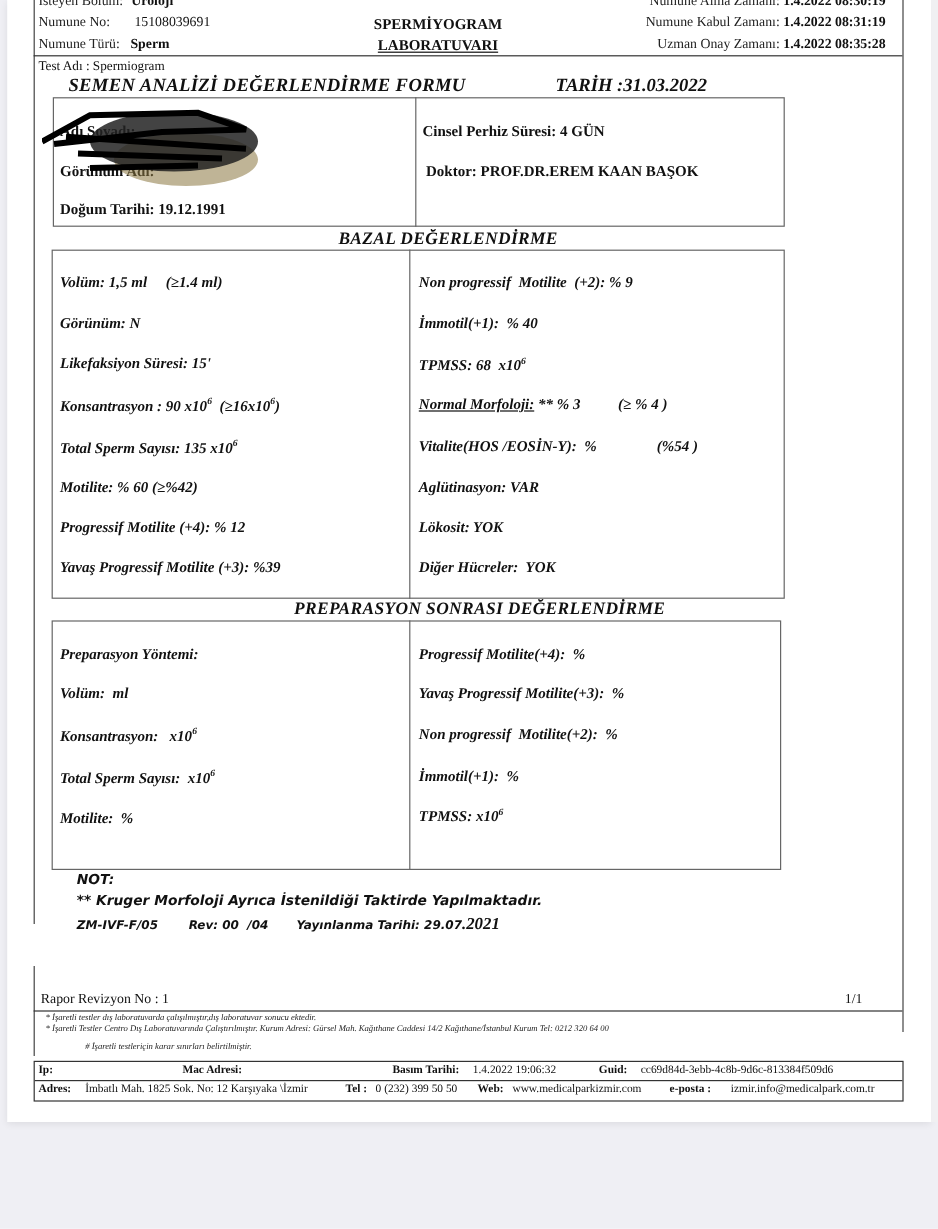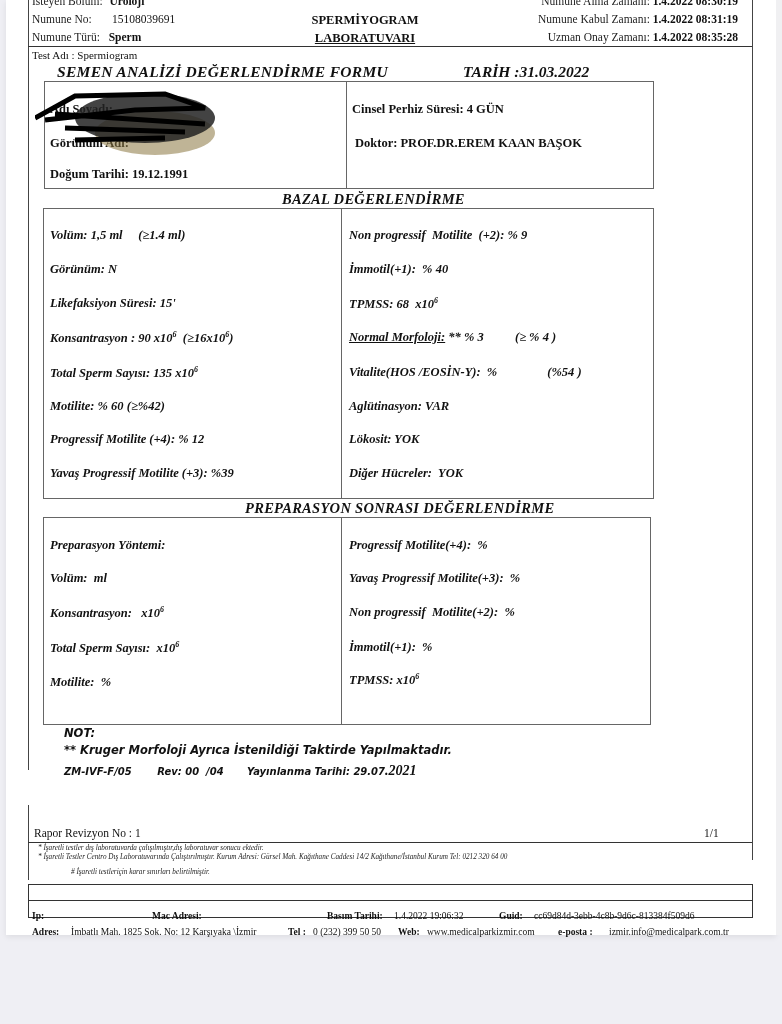--- a/index.html
+++ b/index.html
@@ -41,21 +41,21 @@
   .note .serifnum { font-family: "Liberation Serif", serif; font-size: 14px; }
 
   .rev-no { position: absolute; left: 34px; top: 827px; font-size: 11.5px; }
   .page-no { position: absolute; left: 704px; top: 827px; font-size: 11.5px; }
   .foot-line { position: absolute; left: 28px; width: 724px; height: 1px; background: #333; }
   .foot-note { position: absolute; left: 38px; font-size: 7.2px; white-space: nowrap; color: #222; font-style: italic; }
 
   .info-table { position: absolute; left: 28px; top: 884px; width: 725px; border: 1.5px solid #333; font-size: 9.5px; }
   .info-row { position: relative; height: 16px; border-bottom: 1px solid #333; }
   .info-row:last-child { border-bottom: none; }
-  .info-row span { position: absolute; top: 2px; white-space: nowrap; margin-top: 24px; }
+  .info-row span { position: absolute; top: 2px; white-space: nowrap; }
   .b { font-weight: bold; }
 </style>
 </head>
 <body>
 
 <div class="paper"></div>
 <div class="scrollbar"></div>
 <div class="frame-left"></div>
 <div class="frame-right"></div>
 <div class="frame-left2"></div>

